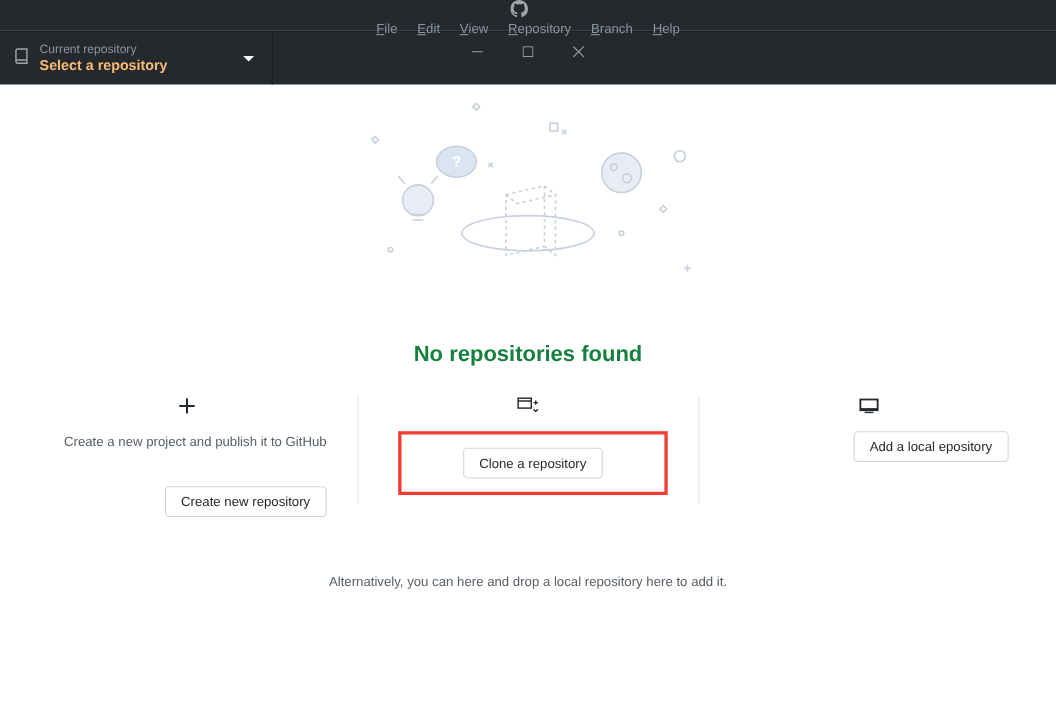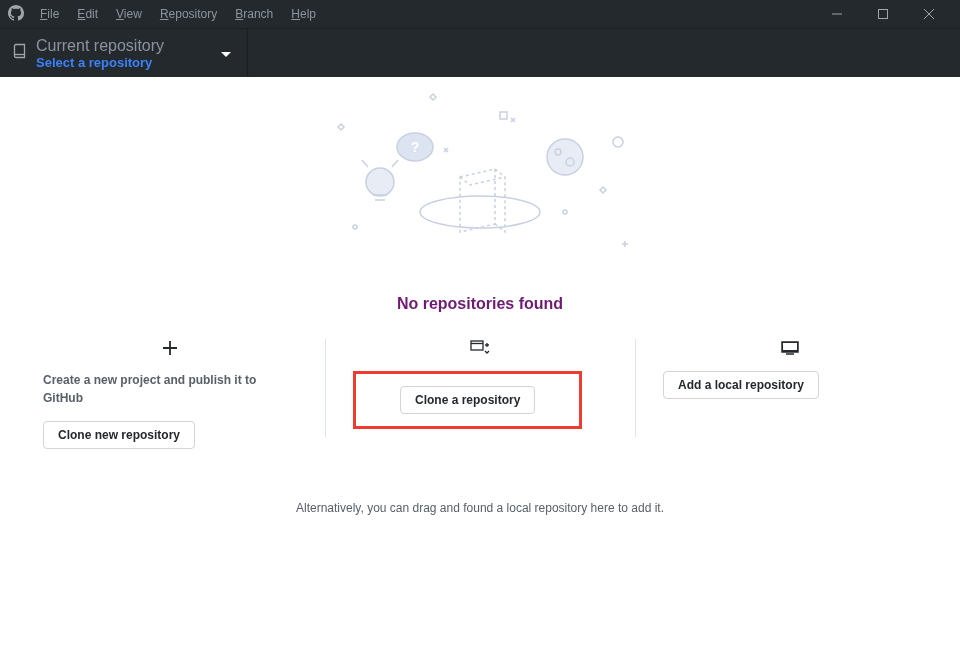--- a/index.html
+++ b/index.html
@@ -11,20 +11,21 @@
       overflow: hidden;
     }
     .title-bar {
       height: 28px;
       background: #24292e;
       display: flex;
       align-items: center;
       padding: 0 8px;
       color: #a0a5aa;
       font-size: 12px;
+      flex-direction: column;
     }
     .title-bar .logo { margin-right: 16px; color:#a0a5aa;}
     .menu { display: flex; gap: 18px; flex: 1; }
     .menu-item { color: #8b959e; cursor: default; }
     .menu-item u { text-decoration: underline; }
     .win-controls { display: flex; gap: 0; }
     .win-btn { width: 46px; height: 28px; display:flex; align-items:center; justify-content:center; color:#a0a5aa;}
     .toolbar {
       height: 49px;
       background: #24292e;
@@ -37,57 +38,56 @@
       width: 248px;
       border-right: 1px solid #1b1f23;
       display: flex;
       align-items: center;
       padding: 0 12px;
       color: #fff;
       position: relative;
     }
     .repo-selector .repo-icon { color:#a0a5aa; margin-right:8px;}
     .repo-selector .texts { display:flex; flex-direction:column; line-height:1.2;}
-    .repo-selector .label1 { font-size:16px; color:#8b949e;}
-    .repo-selector .label2 { font-size:13px; font-weight:600; color:#3b82f6;}
+    .repo-selector .label1 { font-size:11px; color:#8b949e;}
+    .repo-selector .label2 { font-size:13px; font-weight:600; color:#fdba74;}
     .repo-selector .caret { position:absolute; right:16px; top:50%; transform:translateY(-50%);}
     .content { background:#fff; height: calc(660px - 28px - 49px); }
     .illustration {
       height: 210px;
       display:flex; align-items:center; justify-content:center;
       position:relative;
     }
-    .heading { text-align:center; font-size:16px; font-weight:600; color:#701a75; margin-top:8px; margin-bottom:24px;}
+    .heading { text-align:center; font-size:20px; font-weight:600; color:#15803d; margin-top:24px; margin-bottom:24px;}
     .options { display:flex; justify-content:center; }
     .option {
       width: 310px;
-      text-align:left;
+      text-align:right;
       padding: 0 28px;
       position:relative;
-      font-weight:bold;
     }
     .option + .option::before {
       content:"";
       position:absolute; left:0; top:2px; bottom:12px;
       width:1px; background:#e1e4e8;
     }
     .option .icon { height:22px; display:flex; align-items:center; justify-content:center; margin-bottom:12px; color:#24292e;}
     .option .desc { font-size:12px; color:#586069; line-height:1.5; margin-bottom:14px; min-height:36px;}
     .btn {
       display:inline-block;
       border:1px solid #d1d5da;
       border-radius:4px;
       padding:6px 14px;
       font-size:12px;
       color:#24292e;
       background:#fff;
     }
     .highlight-box {
       border:3px solid #ef3c2e;
-      padding:12px 44px;
+      padding:12px 56px;
       display:inline-block;
     }
     .alt-text {
       text-align:center; font-size:12px; color:#586069; margin-top:52px;
     }
   </style>
 </head>
 <body>
 
 <div class="title-bar">
@@ -182,21 +182,21 @@
   <div class="heading">No repositories found</div>
 
   <div class="options">
     <div class="option">
       <div class="icon">
         <svg width="16" height="16" viewBox="0 0 16 16">
             <path d="M8 1v14M1 8h14" stroke="#24292e" stroke-width="1.8"></path>
           </svg>
       </div>
       <div class="desc">Create a new project and publish it to GitHub</div>
-      <span class="btn">Clone new repository</span>
+      <span class="btn">Create new repository</span>
     </div>
 
     <div class="option">
       <div class="icon">
         <svg width="20" height="16" viewBox="0 0 20 16" fill="none" stroke="#24292e" stroke-width="1.3">
             <rect x="1" y="1" width="12" height="9"></rect>
             <line x1="1" y1="3.5" x2="13" y2="3.5"></line>
             <path d="M15 5 h4 M17 3 v4 M15 11 l2 2 l2 -2" fill="none"></path>
           </svg>
       </div>
@@ -206,18 +206,18 @@
     </div>
 
     <div class="option">
       <div class="icon">
         <svg width="18" height="14" viewBox="0 0 18 14" fill="none" stroke="#24292e" stroke-width="1.5">
             <rect x="1" y="1" width="16" height="10" fill="#24292e"></rect>
             <rect x="2" y="2" width="14" height="7" fill="#fff" stroke="none"></rect>
             <line x1="5" y1="13" x2="13" y2="13"></line>
           </svg>
       </div>
-      <span class="btn">Add a local repository</span>
-    </div>
-  </div>
-
-  <div class="alt-text">Alternatively, you can drag and found a local repository here to add it.</div>
+      <span class="btn">Add a local epository</span>
+    </div>
+  </div>
+
+  <div class="alt-text">Alternatively, you can here and drop a local repository here to add it.</div>
 </div>
 
 </body></html>

